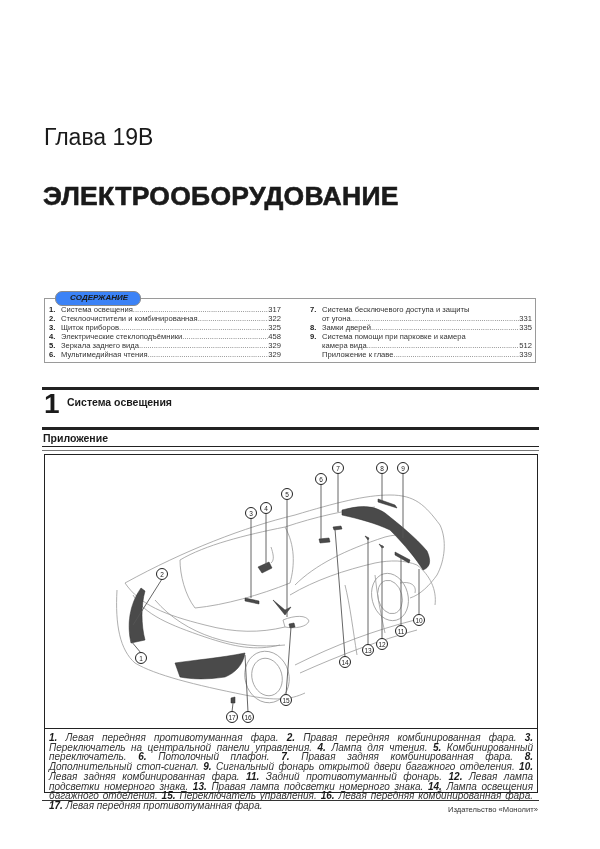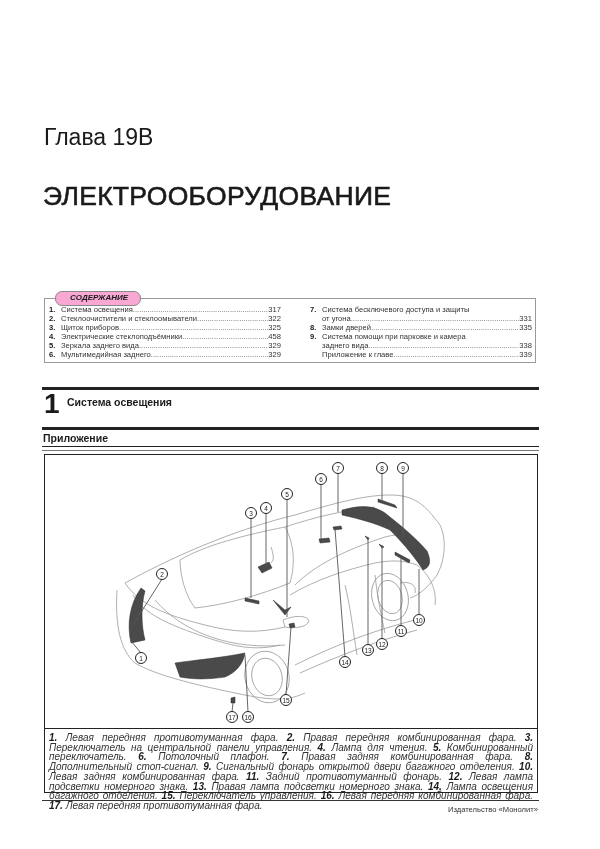--- a/index.html
+++ b/index.html
@@ -1,23 +1,23 @@
 <!DOCTYPE html>
 <html><head>
   <meta charset="utf-8">
   <style>
     html, body { margin: 0; padding: 0; background: #ffffff; }
     body { width: 600px; height: 849px; position: relative; overflow: hidden; font-family: "Liberation Sans", sans-serif; color: #1a1a1a; }
 
     .chapter-label { position: absolute; left: 44px; top: 124px; font-size: 23px; font-weight: normal; color: #1a1a1a; letter-spacing: 0px; }
-    .main-title { position: absolute; left: 43px; top: 180px; font-size: 26.5px; font-weight: normal; line-height: 32px; letter-spacing: 0.3px; color: #1a1a1a; -webkit-text-stroke: 0.6px #1a1a1a; }
+    .main-title { position: absolute; left: 43px; top: 180px; font-size: 26.5px; font-weight: bold; line-height: 32px; letter-spacing: 0.3px; color: #1a1a1a; -webkit-text-stroke: 0.6px #1a1a1a; }
     .main-title div { white-space: nowrap; }
 
     .toc { position: absolute; left: 44px; top: 298px; width: 492px; height: 65px; border: 1px solid #9a9a9a; box-sizing: border-box; }
-    .toc-tab { position: absolute; left: 10px; top: -8px; height: 13px; padding: 0 12px 0 14px; background: #f9a8d4; border: 1px solid #8a8a8a; border-radius: 7px; font-size: 8px; font-weight: bold; font-style: italic; line-height: 12px; color: #1a1a1a; }
+    .toc-tab { position: absolute; left: 10px; top: -8px; height: 13px; padding: 0 12px 0 14px; background: #3b82f6; border: 1px solid #8a8a8a; border-radius: 7px; font-size: 8px; font-weight: bold; font-style: italic; line-height: 12px; color: #1a1a1a; }
     .toc-col { position: absolute; top: 6px; font-size: 7.6px; line-height: 9.1px; color: #333; }
     .toc-col.left { left: 4px; width: 232px; }
     .toc-col.right { left: 265px; width: 222px; }
     .toc-row { display: flex; white-space: nowrap; }
     .toc-num { width: 12px; font-weight: bold; color: #1a1a1a; flex: none; }
     .toc-title { flex: none; }
     .toc-dots { flex: 1; overflow: hidden; color: #555; }
     .toc-dots::before { content: "..............................................................................................................."; }
     .toc-page { flex: none; }
     .toc-row.cont .toc-num { visibility: hidden; }
@@ -52,21 +52,21 @@
   <div class="toc-tab">СОДЕРЖАНИЕ</div>
   <div class="toc-col left">
     <div class="toc-row">
         <span class="toc-num">1.</span>
         <span class="toc-title">Система освещения</span>
         <span class="toc-dots"></span>
         <span class="toc-page">317</span>
       </div>
     <div class="toc-row">
         <span class="toc-num">2.</span>
-        <span class="toc-title">Стеклоочистители и стеклоомыватели</span>
+        <span class="toc-title">Стеклоочистители и комбинированная</span>
         <span class="toc-dots"></span>
         <span class="toc-page">322</span>
       </div>
     <div class="toc-row">
         <span class="toc-num">3.</span>
         <span class="toc-title">Щиток приборов</span>
         <span class="toc-dots"></span>
         <span class="toc-page">325</span>
       </div>
     <div class="toc-row">
@@ -76,21 +76,21 @@
         <span class="toc-page">458</span>
       </div>
     <div class="toc-row">
         <span class="toc-num">5.</span>
         <span class="toc-title">Зеркала заднего вида</span>
         <span class="toc-dots"></span>
         <span class="toc-page">329</span>
       </div>
     <div class="toc-row">
         <span class="toc-num">6.</span>
-        <span class="toc-title">Мультимедийная заднего</span>
+        <span class="toc-title">Мультимедийная чтения</span>
         <span class="toc-dots"></span>
         <span class="toc-page">329</span>
       </div>
   </div>
   <div class="toc-col right">
     <div class="toc-row">
         <span class="toc-num">7.</span>
         <span class="toc-title">Система бесключевого доступа и защиты</span>
       </div>
     <div class="toc-row cont">
@@ -104,23 +104,23 @@
         <span class="toc-title">Замки дверей</span>
         <span class="toc-dots"></span>
         <span class="toc-page">335</span>
       </div>
     <div class="toc-row">
         <span class="toc-num">9.</span>
         <span class="toc-title">Система помощи при парковке и камера</span>
       </div>
     <div class="toc-row cont">
         <span class="toc-num">0.</span>
-        <span class="toc-title">заднего вида</span>
-        <span class="toc-dots"></span>
-        <span class="toc-page">338</span>
+        <span class="toc-title">камера вида</span>
+        <span class="toc-dots"></span>
+        <span class="toc-page">512</span>
       </div>
     <div class="toc-row cont">
         <span class="toc-num">0.</span>
         <span class="toc-title">Приложение к главе</span>
         <span class="toc-dots"></span>
         <span class="toc-page">339</span>
       </div>
   </div>
 </div>
 

